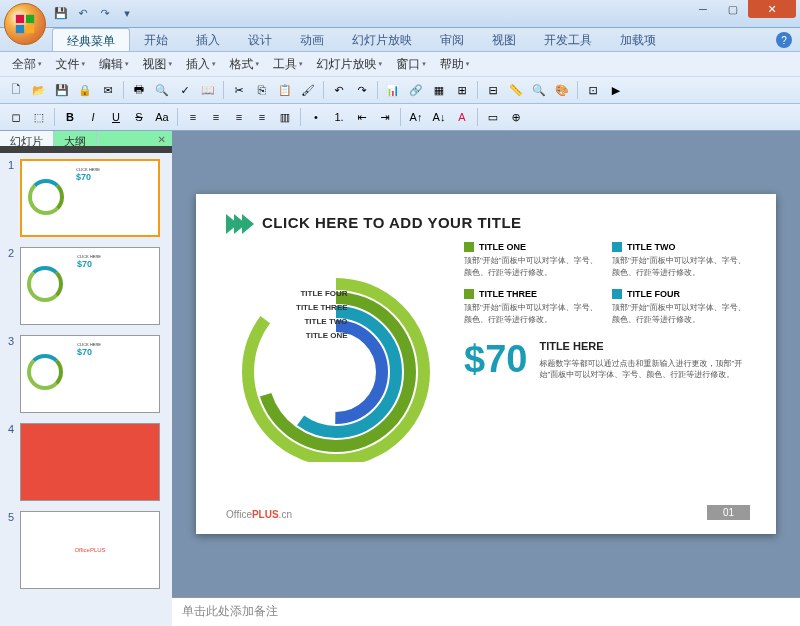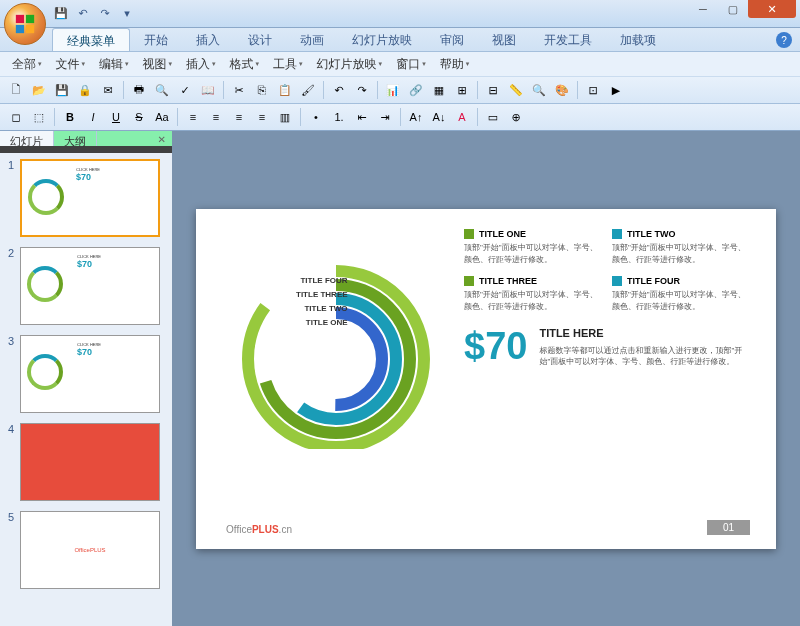--- a/index.html
+++ b/index.html
@@ -258,20 +258,28 @@
         <div class="thumb-img">
             <div style="position:absolute;left:50%;top:50%;transform:translate(-50%,-50%);font-size:6px;color:#e74c3c">OfficePLUS</div>
           </div>
       </div>
     </div>
   </div>
 
   <div class="slide-area">
     <div class="slide-canvas-wrap">
       <div class="slide">
+        <div class="slide-title-row">
+          <div class="chevrons">
+            <div class="chev"></div>
+              <div class="chev"></div>
+              <div class="chev"></div>
+          </div>
+          <div class="slide-title">CLICK HERE TO ADD YOUR TITLE</div>
+        </div>
         <div class="slide-body">
           <div class="ring-wrap">
             <svg width="220" height="220" viewBox="0 0 220 220">
               <circle cx="110" cy="130" r="88" fill="none" stroke="#97c93d" stroke-width="12" stroke-dasharray="470 600" transform="rotate(-90 110 130)"></circle>
               <circle cx="110" cy="130" r="74" fill="none" stroke="#6aa221" stroke-width="12" stroke-dasharray="325 600" transform="rotate(-90 110 130)"></circle>
               <circle cx="110" cy="130" r="60" fill="none" stroke="#1a9cb7" stroke-width="12" stroke-dasharray="226 600" transform="rotate(-90 110 130)"></circle>
               <circle cx="110" cy="130" r="46" fill="none" stroke="#3366cc" stroke-width="12" stroke-dasharray="145 600" transform="rotate(-90 110 130)"></circle>
             </svg>
             <div class="ring-labels">
               <div>TITLE FOUR</div>
@@ -317,14 +325,15 @@
                 <div class="price-title">TITLE HERE</div>
                 <div class="price-desc">标题数字等都可以通过点击和重新输入进行更改，顶部"开始"面板中可以对字体、字号、颜色、行距等进行修改。</div>
               </div>
             </div>
           </div>
         </div>
         <div class="footer-logo">Office<b>PLUS</b>.cn</div>
         <div class="page-num">01</div>
       </div>
     </div>
+    <div class="notes">单击此处添加备注</div>
   </div>
 </div>
 
 </body></html>

